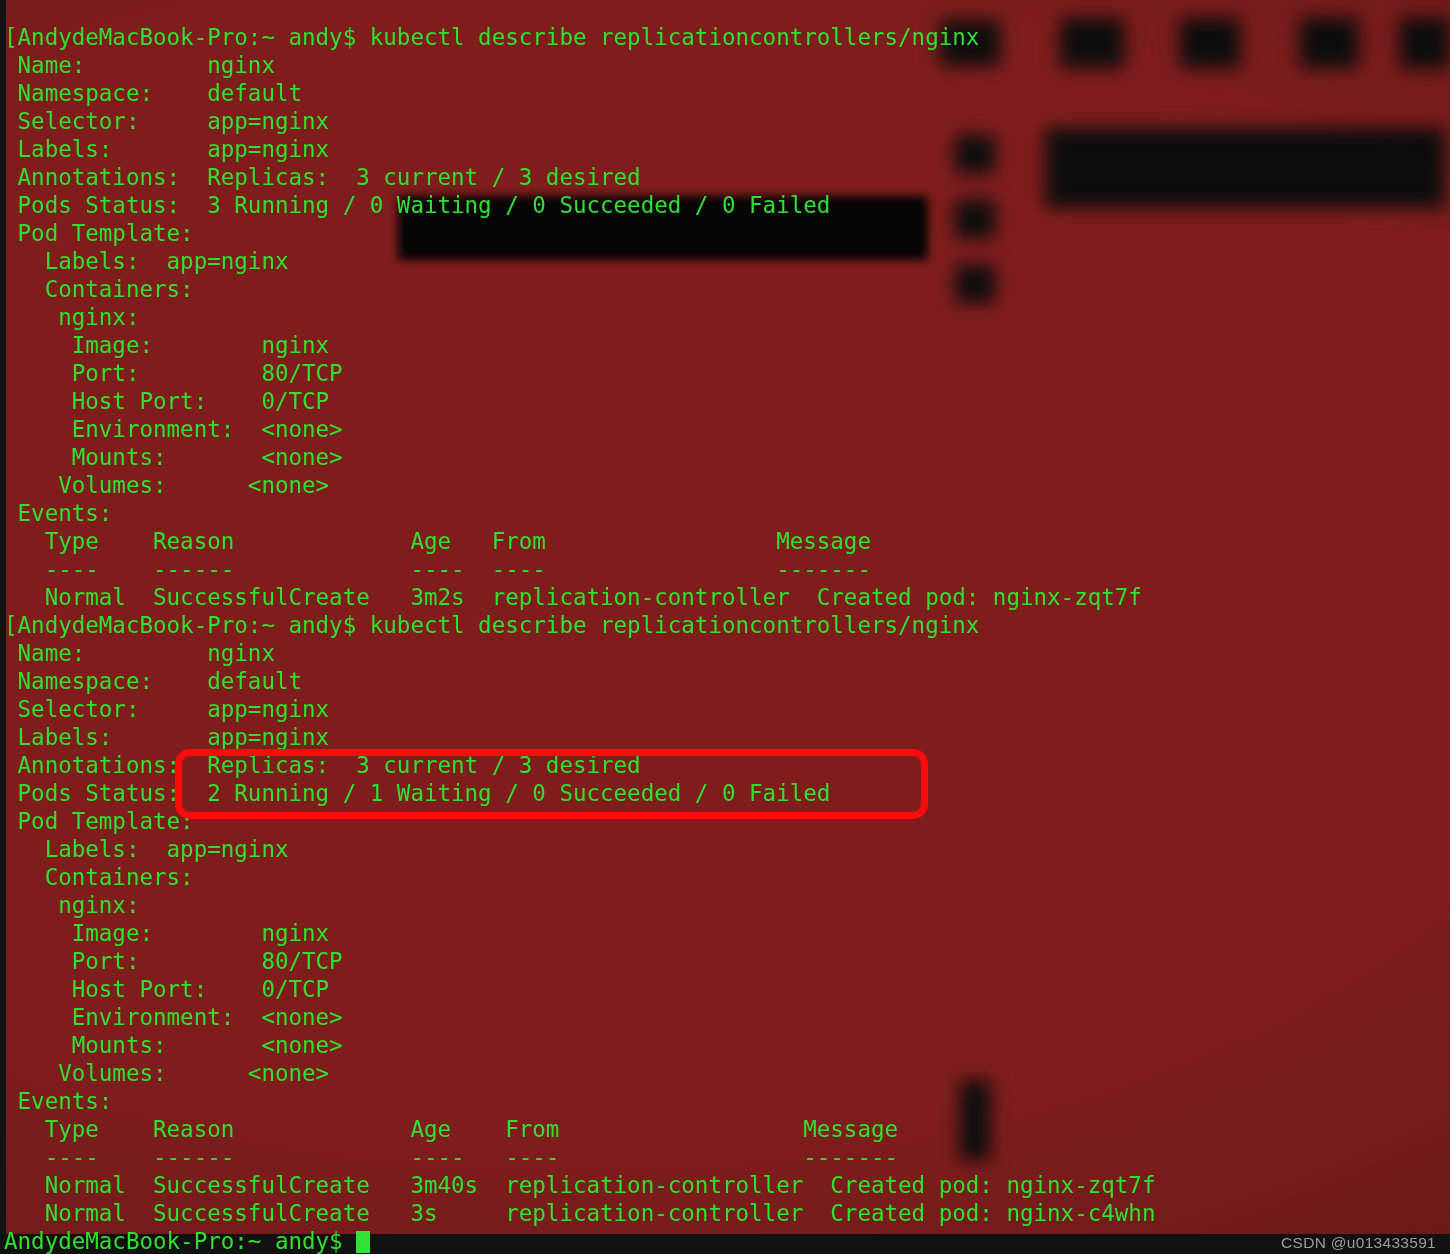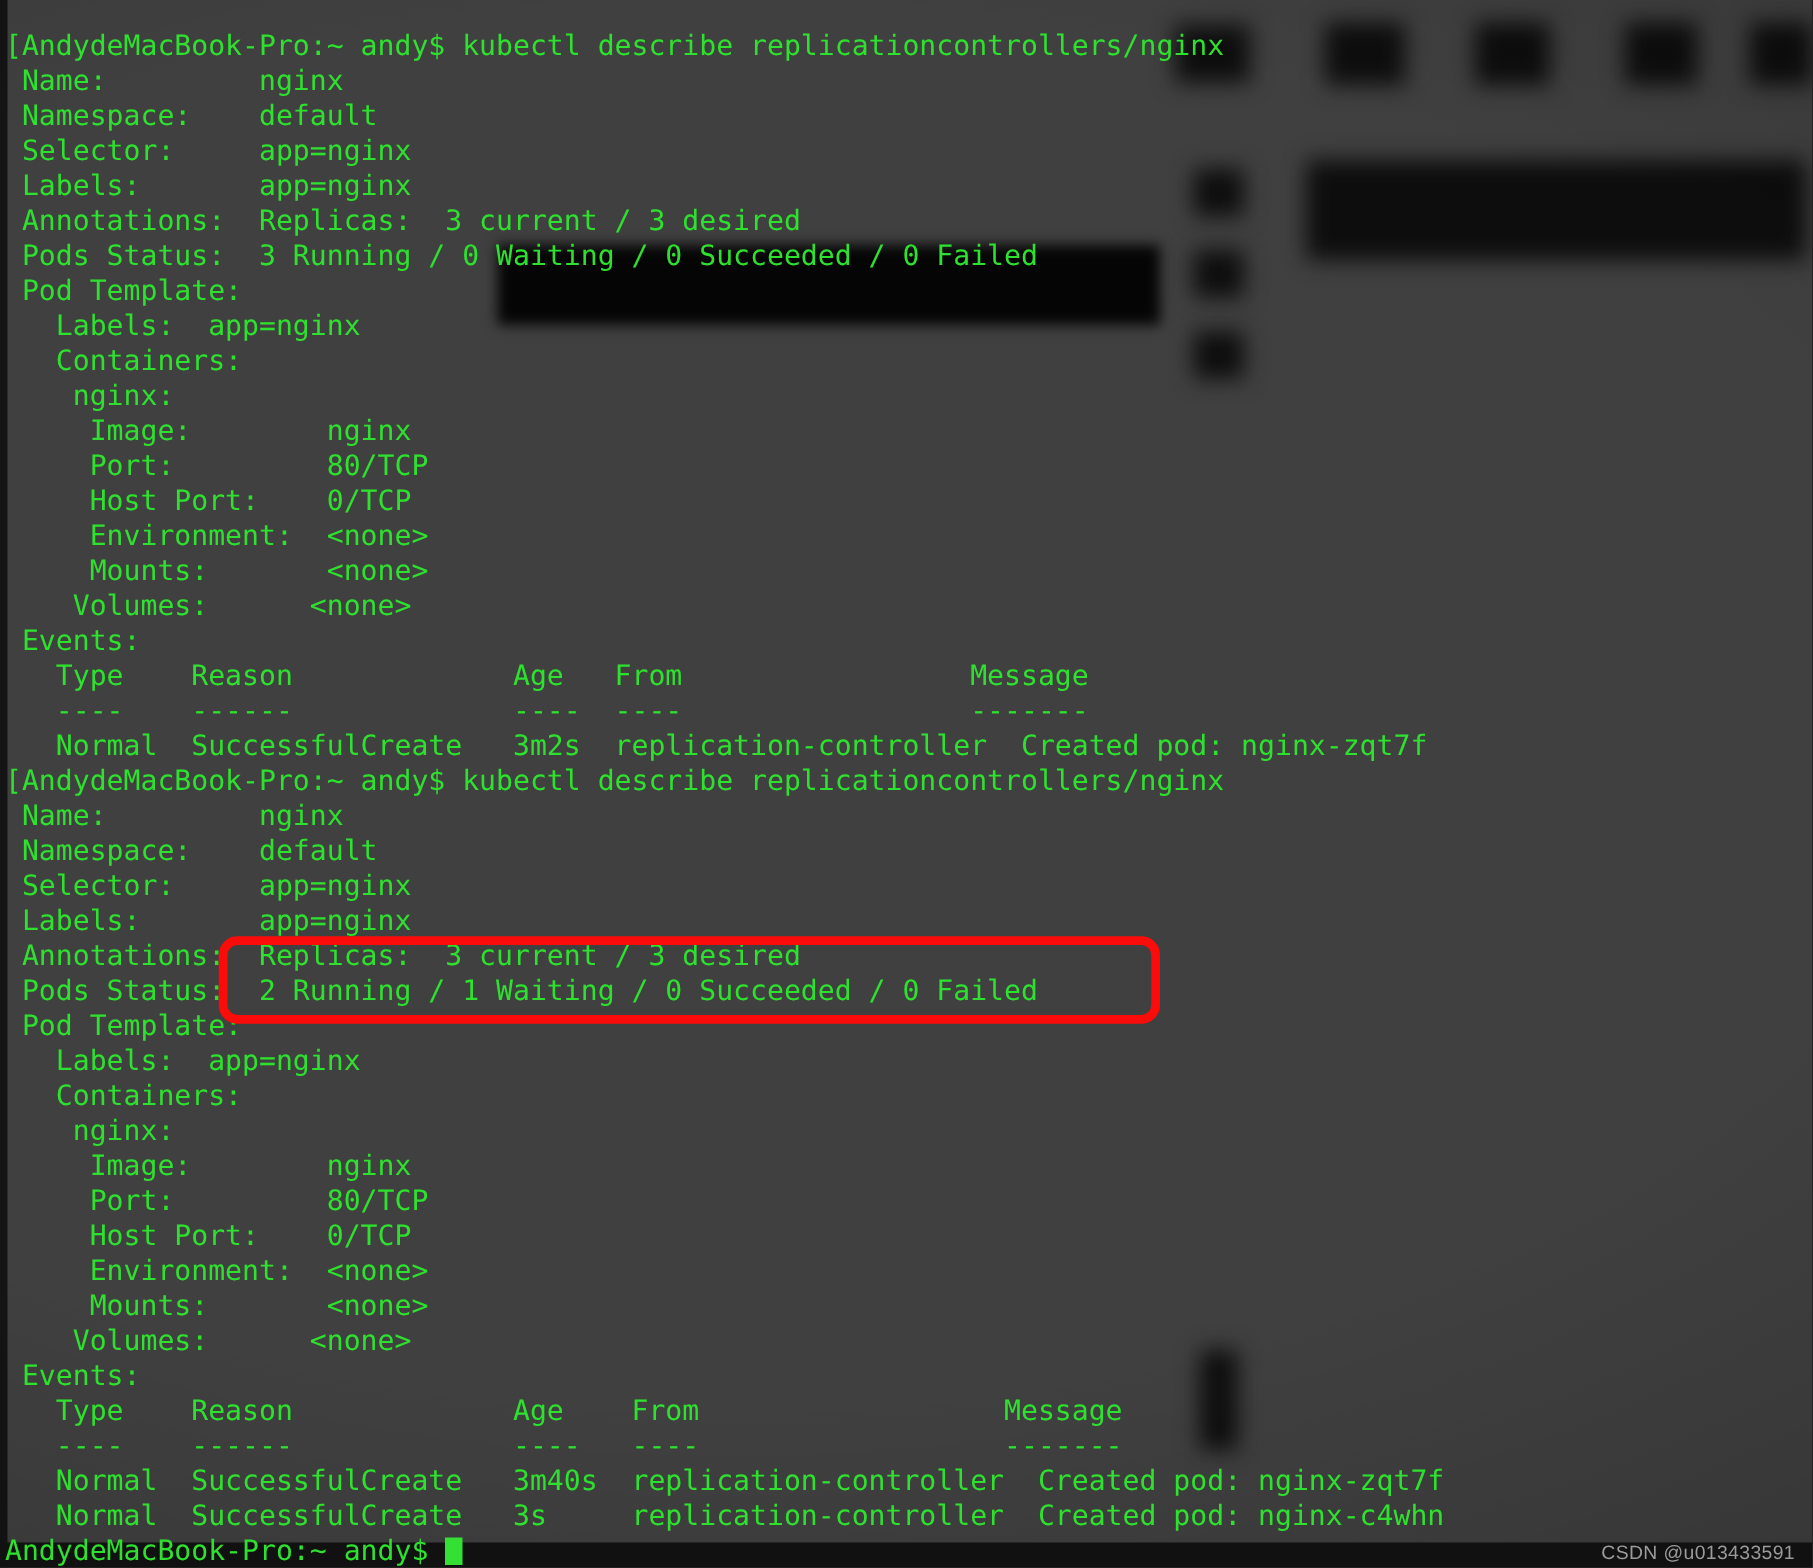--- a/index.html
+++ b/index.html
@@ -4,21 +4,21 @@
 <style>
   html, body {
     margin: 0;
     padding: 0;
     background: #101010;
   }
   #terminal {
     position: relative;
     width: 1450px;
     height: 1254px;
-    background: #404040;
+    background: #7f1d1d;
     overflow: hidden;
     font-family: "DejaVu Sans Mono", "Liberation Mono", monospace;
   }
   
   .ghost {
     position: absolute;
     background: #0d0d0d;
     filter: blur(9px);
     pointer-events: none;
   }

